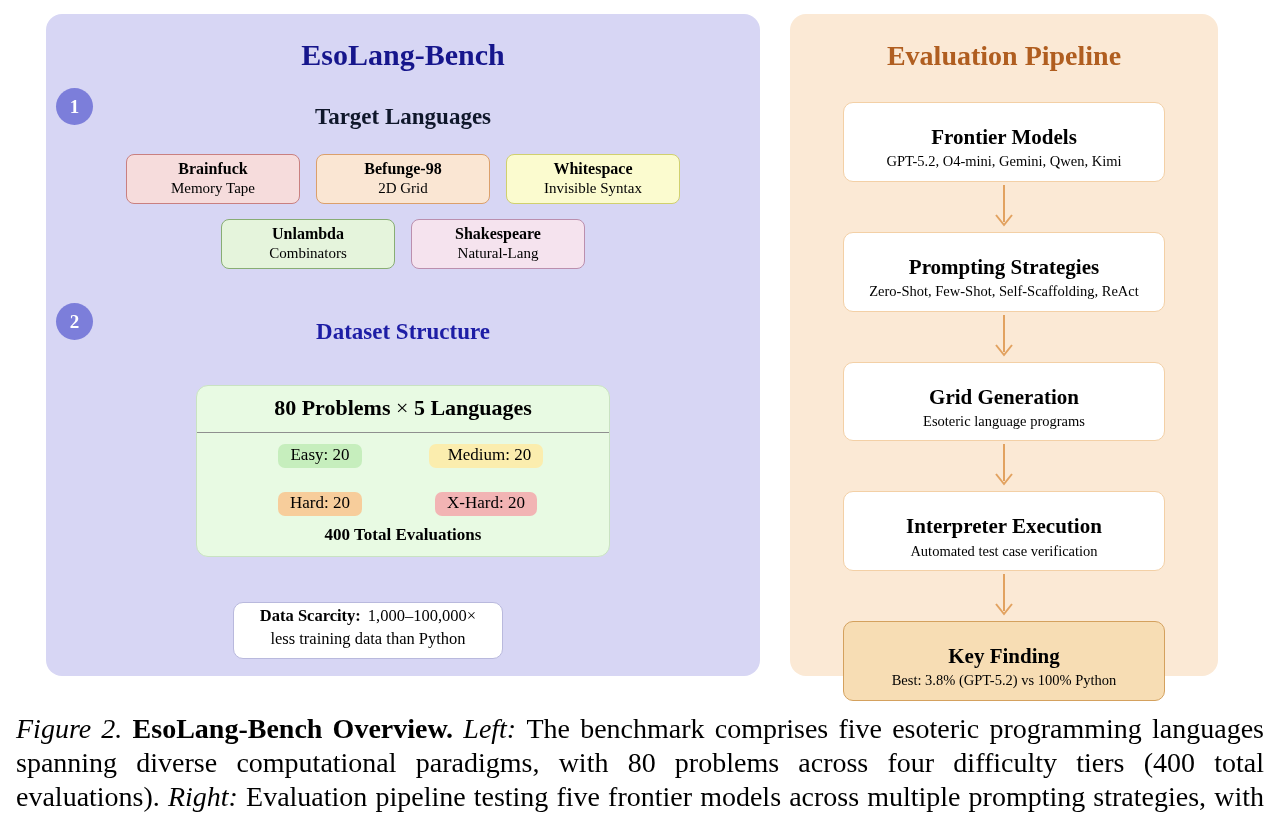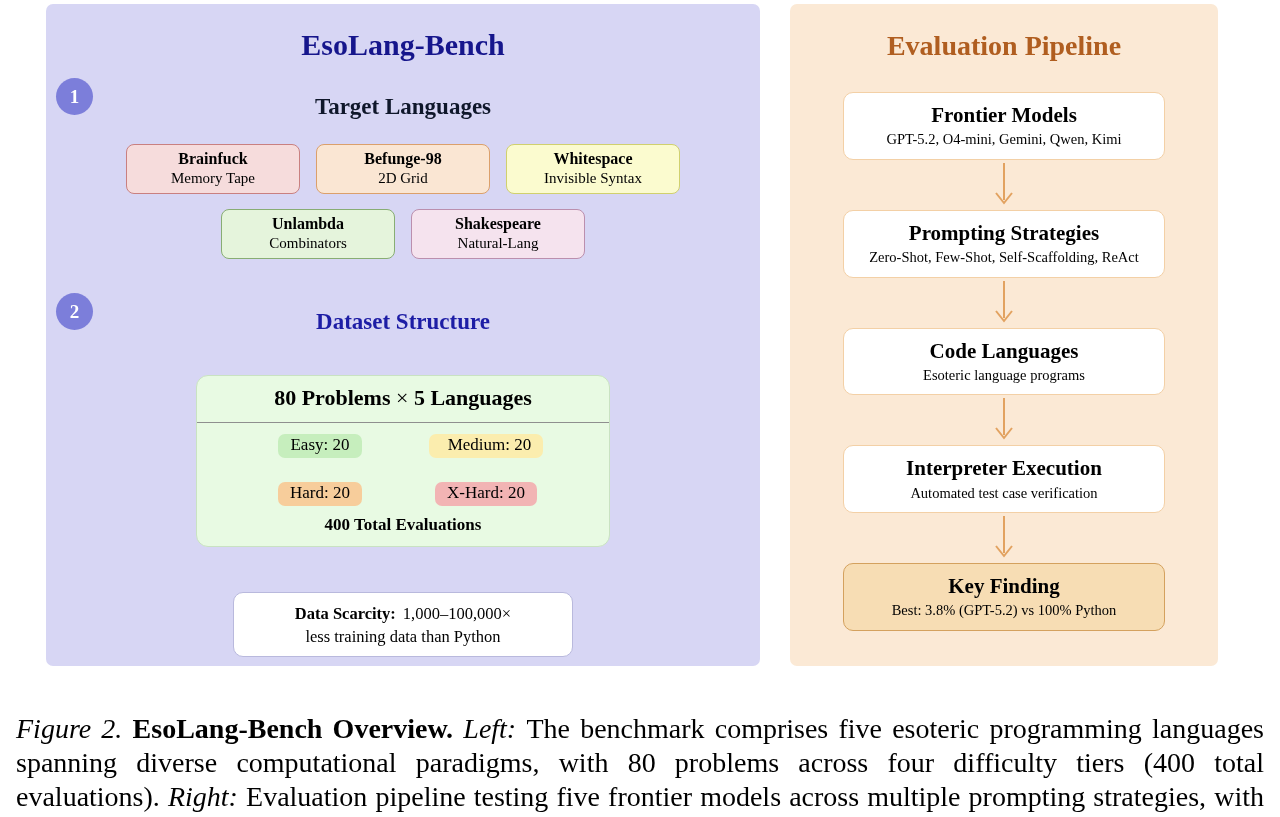--- a/index.html
+++ b/index.html
@@ -1,21 +1,21 @@
 <!DOCTYPE html>
 <html><head>
 <meta charset="utf-8">
 <style>
   html,body{margin:0;padding:0;background:#ffffff;}
   #canvas{
     position:relative;width:1280px;height:817px;background:#ffffff;
     font-family:"Liberation Serif","DejaVu Serif",serif;color:#000;overflow:hidden;
   }
   
-  .panel{position:absolute;top:4px;height:662px;border-radius:7px;}
+  .panel{position:absolute;top:14px;height:662px;border-radius:16px;}
   .left-panel{left:46px;width:714px;}
   .right-panel{left:790px;width:428px;}
   
   .lp-title{position:absolute;top:24px;left:0;width:100%;text-align:center;
     font-size:30px;font-weight:bold;}
   .num-badge{position:absolute;left:10px;width:37px;height:37px;border-radius:50%;
     color:#fff;font-size:19px;font-weight:bold;display:flex;align-items:center;justify-content:center;}
   .badge-1{top:74px;}
   .badge-2{top:289px;}
   .lp-subheading{position:absolute;left:0;width:100%;text-align:center;
@@ -32,31 +32,31 @@
     border-radius:12px;border:1px solid #c9e2c2;box-sizing:border-box;}
   .ds-header{position:absolute;top:9px;left:0;width:100%;text-align:center;
     font-size:22px;font-weight:bold;}
   .ds-header .times{font-weight:normal;}
   .ds-divider{position:absolute;top:46px;left:0;right:0;border-top:1px solid #8f8f8f;}
   .ds-pills{position:absolute;top:58px;left:0;width:100%;box-sizing:border-box;padding:0 52px;
     display:grid;grid-template-columns:1fr 1fr;row-gap:16px;justify-items:center;gap:24px;}
   .pill{padding:1px 12px 3px;border-radius:7px;font-size:17px;}
   .ds-total{position:absolute;bottom:11px;left:0;width:100%;text-align:center;
     font-size:17px;font-weight:bold;}
-  .scarcity-box{position:absolute;left:187px;top:588px;width:340px;box-sizing:border-box;
+  .scarcity-box{position:absolute;left:187px;top:588px;width:270px;box-sizing:border-box;
     background:#fff;border:1px solid #b9b9dd;border-radius:10px;text-align:center;
-    font-size:16.5px;line-height:1.38;padding:10px 4px 7px;}
+    font-size:16.5px;line-height:1.38;padding:2px 4px 7px;}
   .scarcity-label{font-weight:bold;margin-right:7px;}
   
   .rp-title{position:absolute;top:26px;left:0;width:100%;text-align:center;
     font-size:28px;font-weight:bold;}
   .pipeline{position:absolute;top:88px;left:53px;width:322px;
     display:flex;flex-direction:column;align-items:center;}
   .pstep{width:100%;box-sizing:border-box;background:#fff;border:1px solid #f3d0a6;
-    border-radius:10px;text-align:center;padding:10px 4px 11px;}
+    border-radius:10px;text-align:center;padding:22px 4px 11px;}
   .pstep-title{font-size:21px;font-weight:bold;line-height:1.15;}
   .pstep-sub{font-size:14.5px;margin-top:4px;line-height:1.15;}
   .parrow{height:50px;display:flex;align-items:center;justify-content:center;}
   
   .caption{position:absolute;left:16px;top:712px;width:1248px;
     font-size:28px;line-height:1.21;text-align:justify;}
   .caption .it{font-style:italic;}
   .caption .b{font-weight:bold;}
 </style>
 </head>
@@ -143,21 +143,21 @@
           <div class="pstep-title">Prompting Strategies</div>
           <div class="pstep-sub">Zero-Shot, Few-Shot, Self-Scaffolding, ReAct</div>
         </div>
         <div class="parrow">
           <svg width="22" height="46" viewBox="0 0 22 46">
             <line x1="11" y1="1" x2="11" y2="38" stroke="#e2a260" stroke-width="2"></line>
             <polyline points="3,31 11,41 19,31" fill="none" stroke="#e2a260" stroke-width="2"></polyline>
           </svg>
         </div>
         <div class="pstep" style="border-color: rgb(243, 208, 166);">
-          <div class="pstep-title">Code Languages</div>
+          <div class="pstep-title">Grid Generation</div>
           <div class="pstep-sub">Esoteric language programs</div>
         </div>
         <div class="parrow">
           <svg width="22" height="46" viewBox="0 0 22 46">
             <line x1="11" y1="1" x2="11" y2="38" stroke="#e2a260" stroke-width="2"></line>
             <polyline points="3,31 11,41 19,31" fill="none" stroke="#e2a260" stroke-width="2"></polyline>
           </svg>
         </div>
         <div class="pstep" style="border-color: rgb(243, 208, 166);">
           <div class="pstep-title">Interpreter Execution</div>

